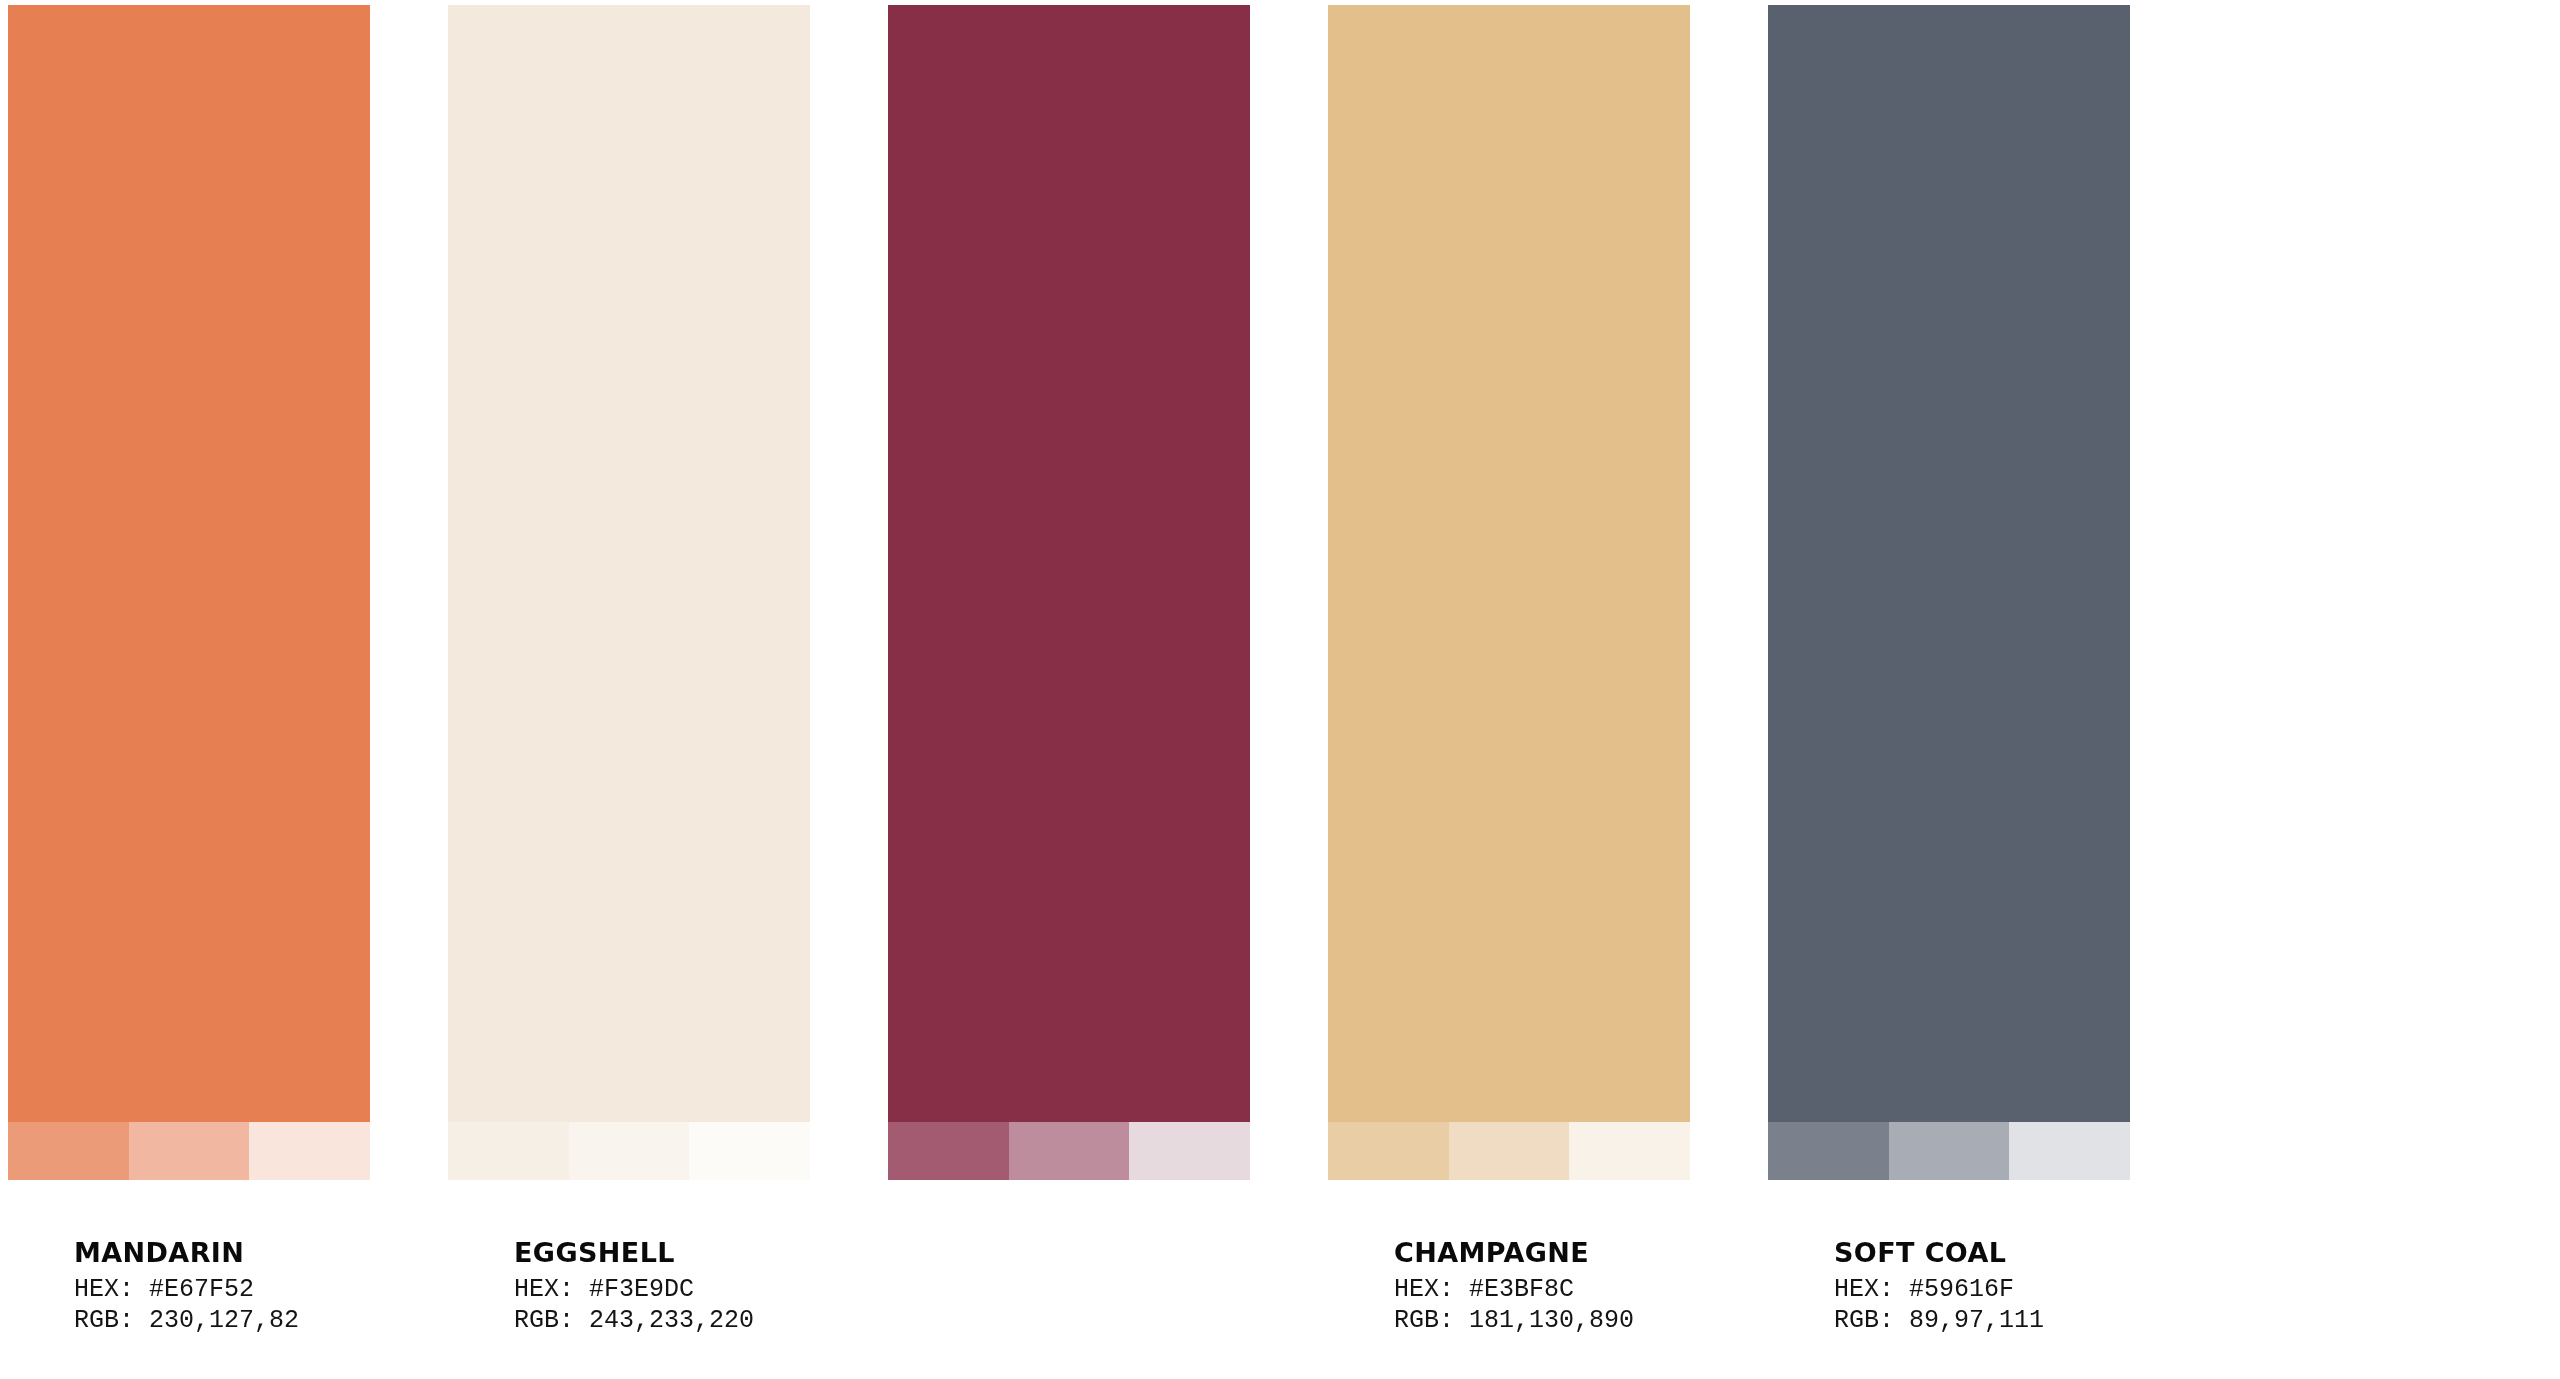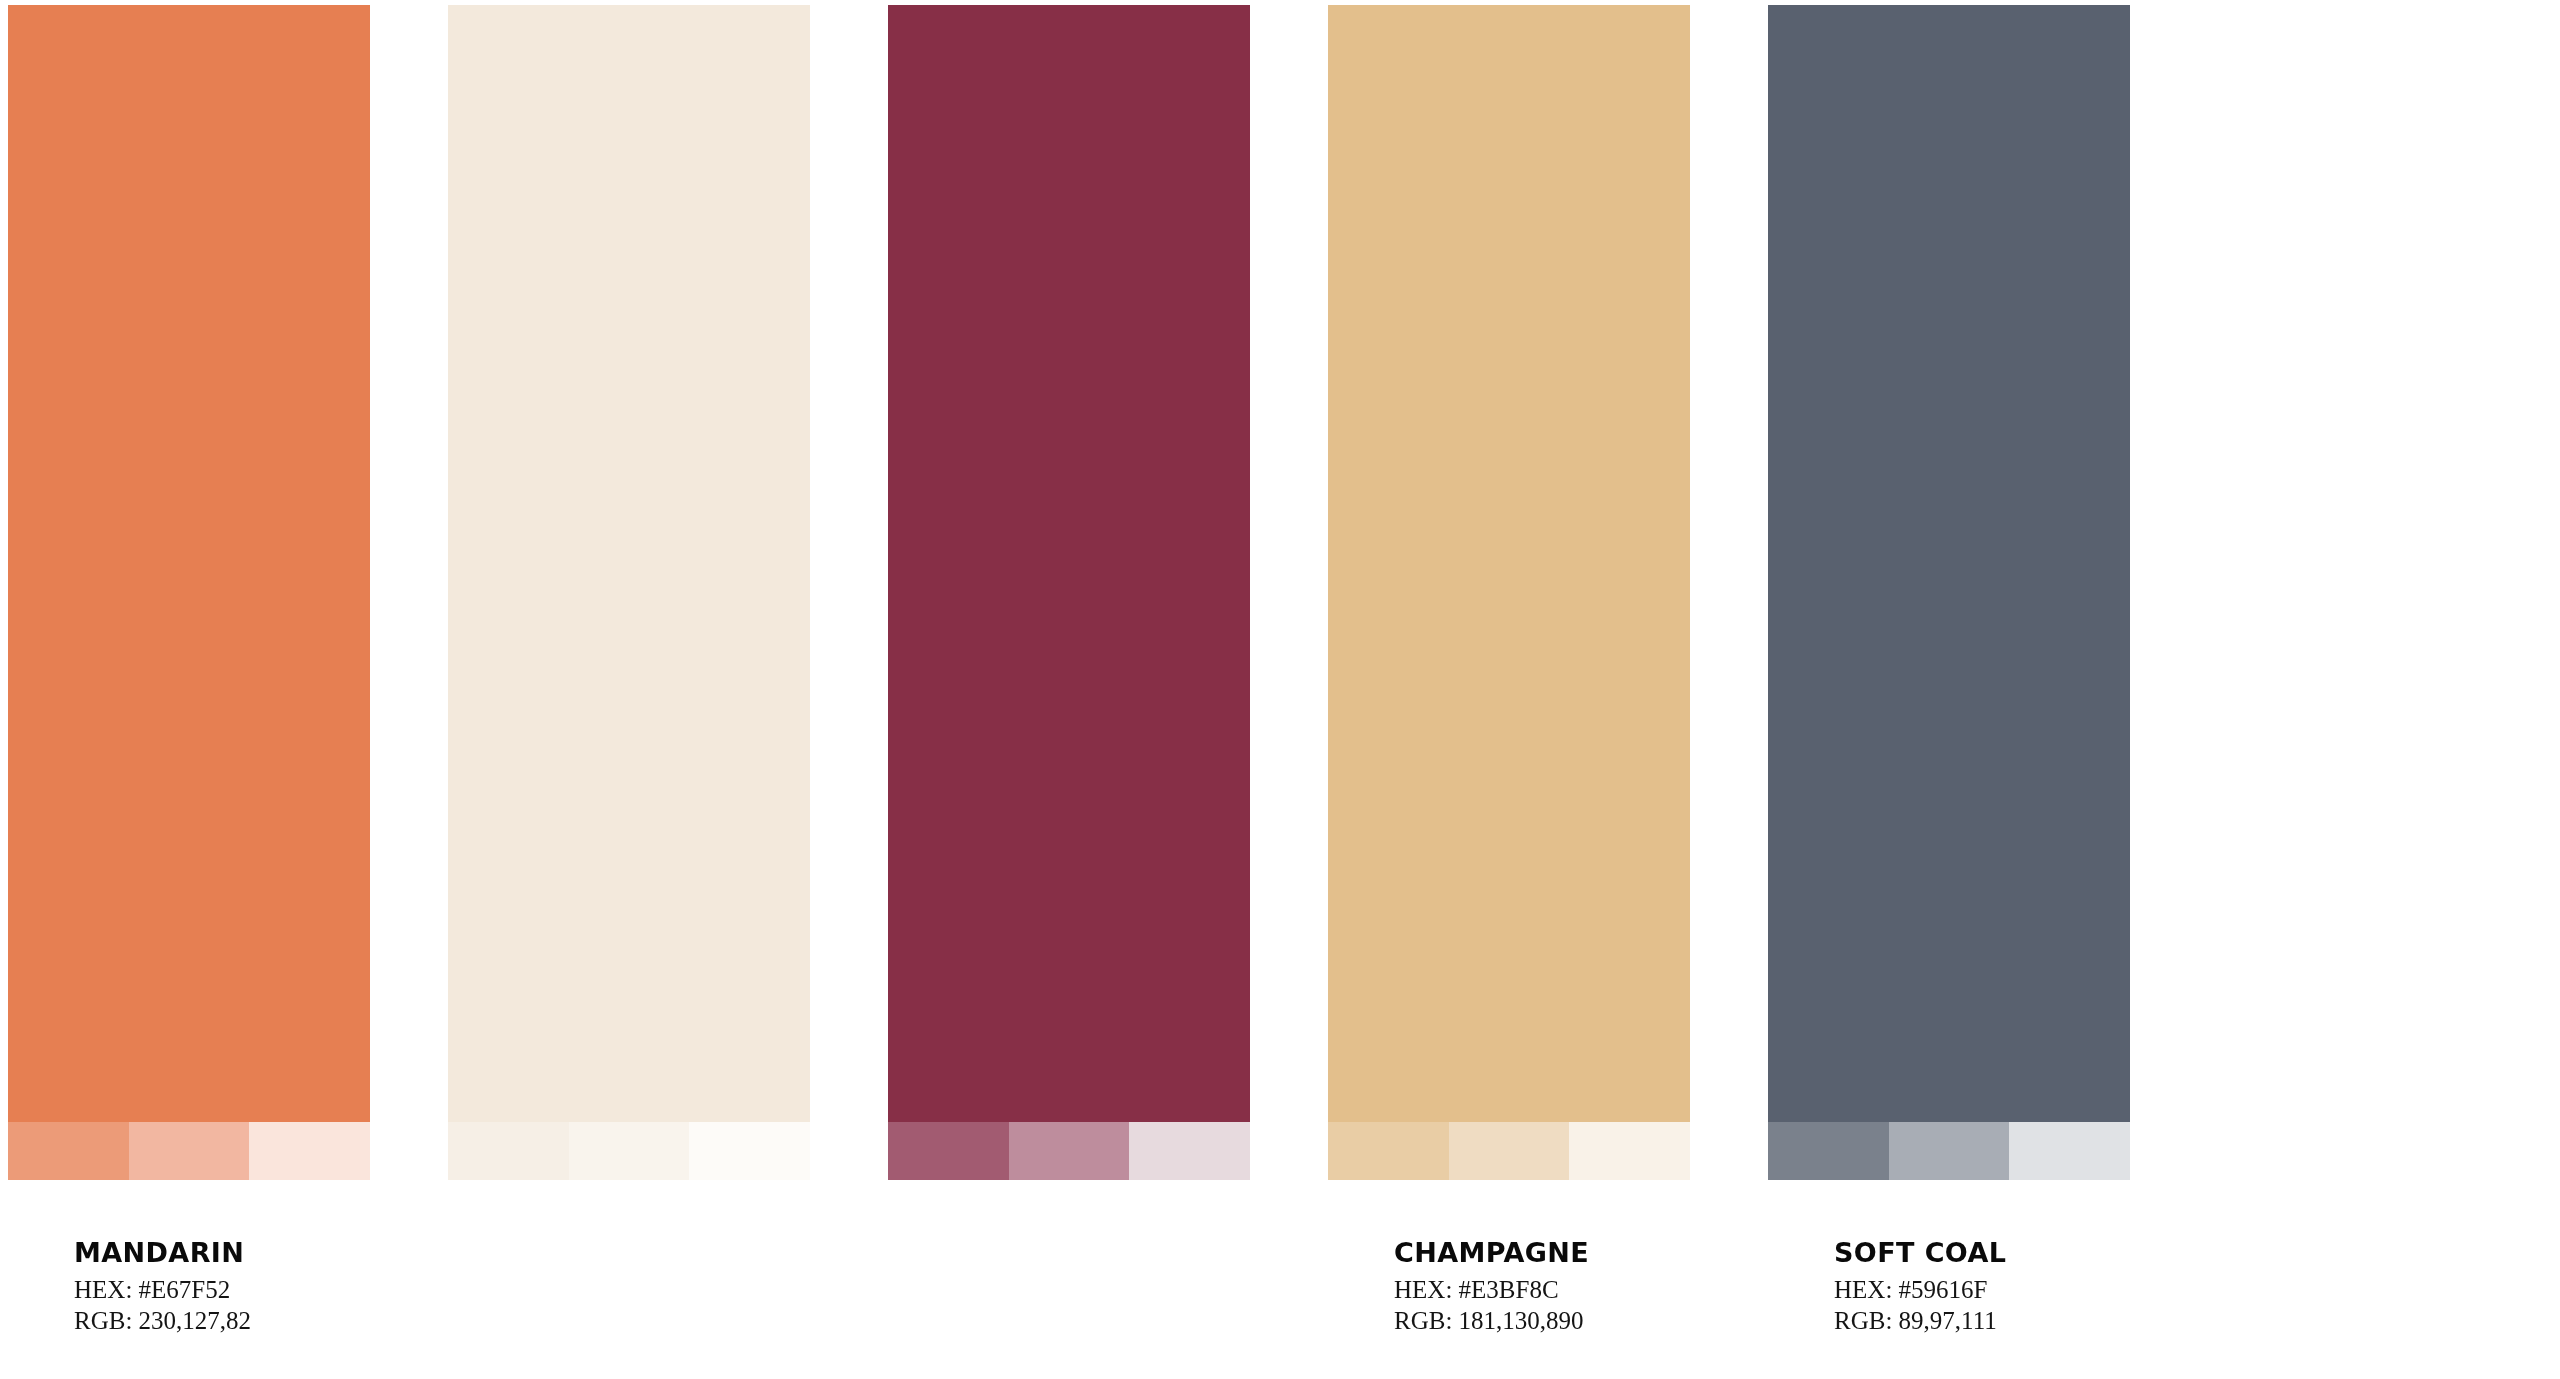--- a/index.html
+++ b/index.html
@@ -72,21 +72,21 @@
     font-weight: 700;
     font-size: 27px;
     line-height: 30px;
     letter-spacing: 0.4px;
     color: #0a0a0a;
     margin: 0 0 6px 0;
     white-space: nowrap;
   }
 
   .swatch-line {
-    font-family: Liberation Serif, serif;
+    font-family: Liberation Mono, monospace;
     font-weight: 400;
     font-size: 25px;
     line-height: 31px;
     color: #141414;
     margin: 0;
     white-space: nowrap;
   }
 
   
   #palette .swatch:first-child .swatch-info {
@@ -109,20 +109,25 @@
         <div class="swatch-line">HEX: #E67F52</div>
         <div class="swatch-line">RGB: 230,127,82</div>
       </div>
     </div>
     <div class="swatch">
       <div class="swatch-main" style="background-color: rgb(243, 233, 220);"></div>
       <div class="swatch-tints">
         <div class="tint" style="background-color: rgb(246, 239, 230);"></div>
         <div class="tint" style="background-color: rgb(249, 244, 237);"></div>
         <div class="tint" style="background-color: rgb(253, 251, 248);"></div>
+      </div>
+      <div class="swatch-info">
+        <div class="swatch-name">EGGSHELL</div>
+        <div class="swatch-line">HEX: #F3E9DC</div>
+        <div class="swatch-line">RGB: 243,233,220</div>
       </div>
     </div>
     <div class="swatch">
       <div class="swatch-main" style="background-color: rgb(135, 47, 71);"></div>
       <div class="swatch-tints">
         <div class="tint" style="background-color: rgb(162, 91, 113);"></div>
         <div class="tint" style="background-color: rgb(190, 141, 157);"></div>
         <div class="tint" style="background-color: rgb(231, 218, 222);"></div>
       </div>
     </div>

